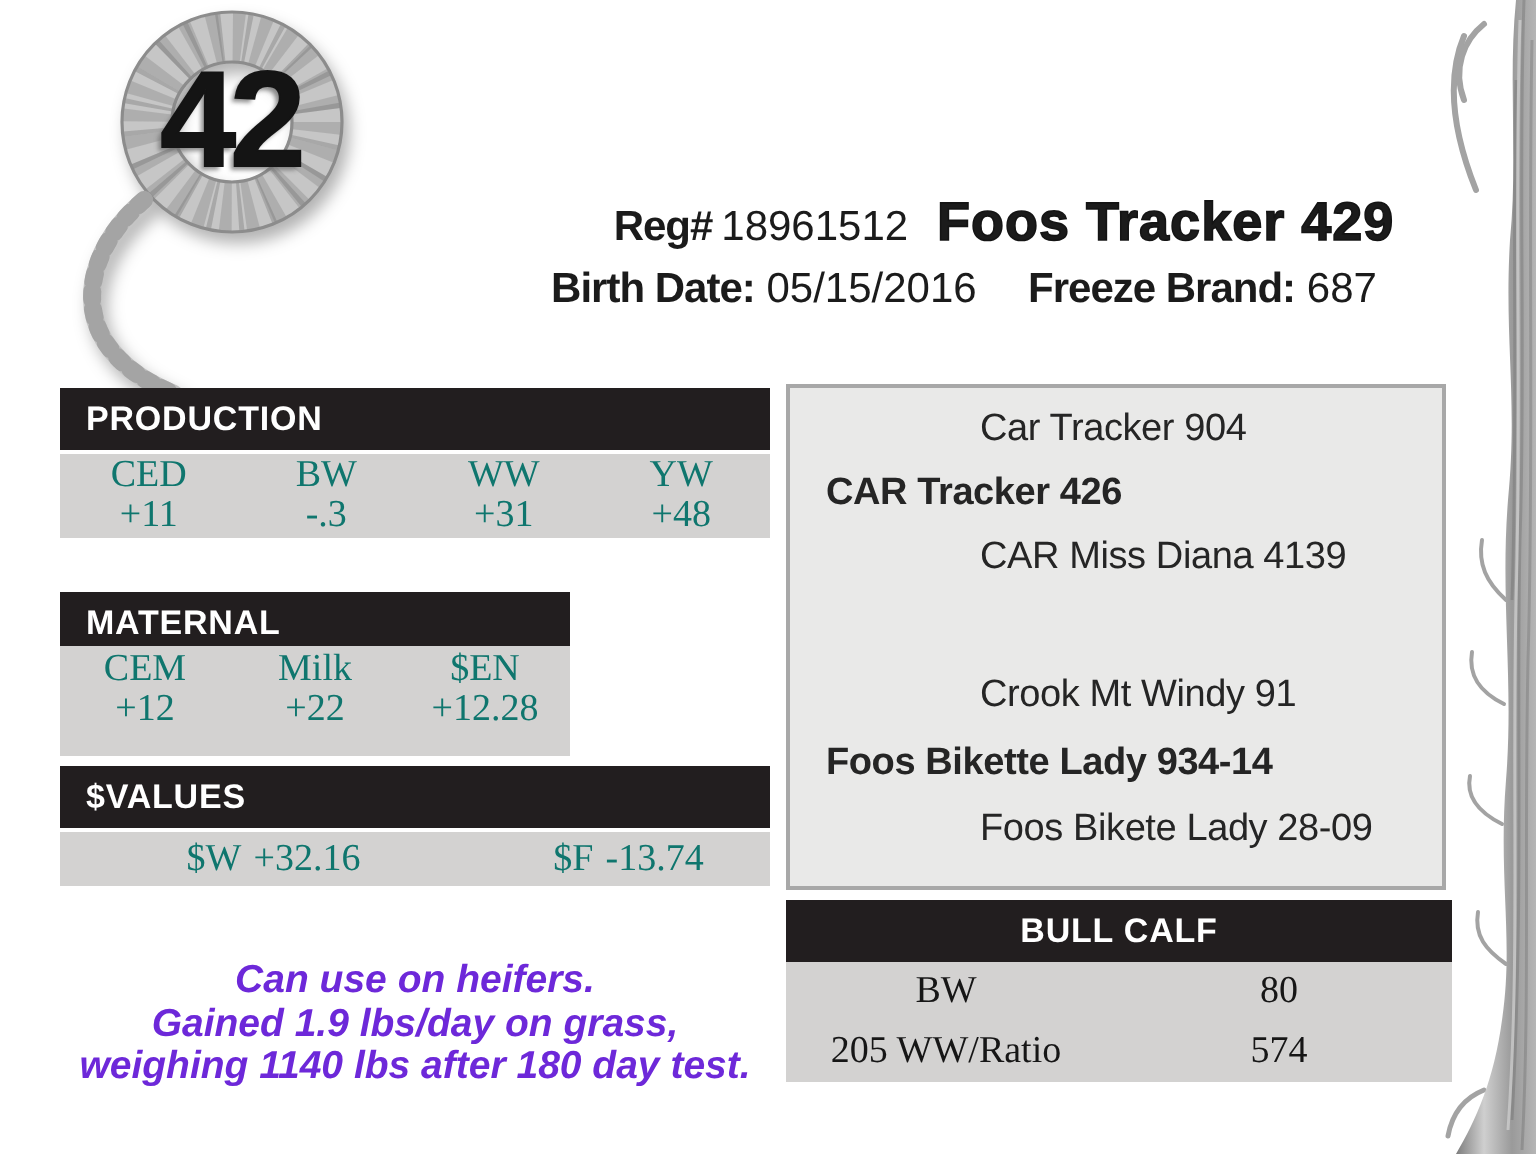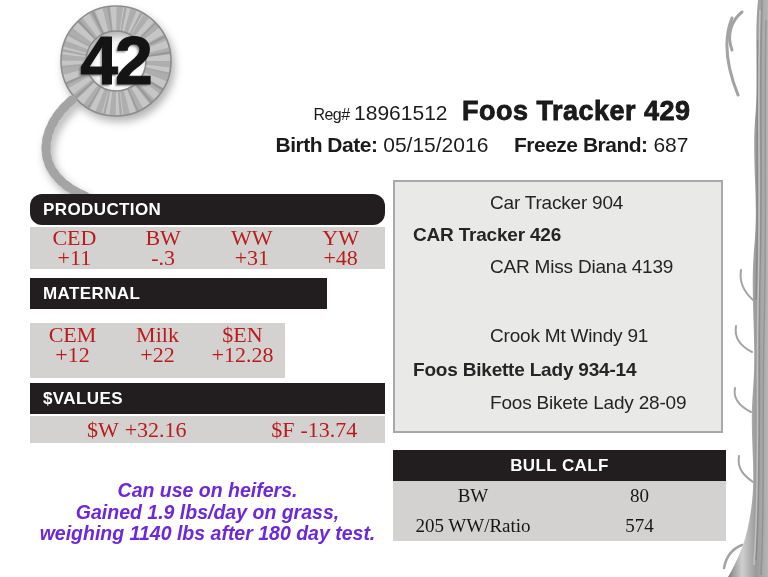--- a/index.html
+++ b/index.html
@@ -17,56 +17,56 @@
   
   #rope-svg{position:absolute;left:8px;top:0;filter:drop-shadow(3px 5px 4px rgba(0,0,0,.30));}
   #lot-number{position:absolute;left:64px;top:31px;width:102px;height:58px;
       font-size:68px;font-weight:900;letter-spacing:-3px;text-align:center;line-height:58px;
       color:#141414;-webkit-text-stroke:1px #141414;
       text-shadow:-2px 2px 2px rgba(110,110,110,.75);}
 
   
   #header{position:absolute;left:236px;top:96px;width:492px;text-align:center;}
   #header .line1{white-space:nowrap;}
-  .reg-label{font-size:16px;font-weight:normal;letter-spacing:-0.5px;margin-left:40px;}
+  .reg-label{font-size:21px;font-weight:bold;letter-spacing:-0.5px;margin-left:40px;}
   .reg-number{font-size:21px;font-weight:normal;margin-right:10px;}
   .animal-name{font-size:27px;font-weight:900;letter-spacing:0.5px;-webkit-text-stroke:0.8px #141414;}
   #header .line2{margin-top:6px;white-space:nowrap;font-size:21px;}
   .hd-bold{font-weight:bold;letter-spacing:-0.5px;}
   .hd-val{font-weight:normal;}
   .hd-gap{display:inline-block;width:14px;}
 
   
   .bar{position:absolute;background:var(--bar-bg);height:31px;line-height:31px;
        color:#ffffff;font-weight:bold;font-size:17px;letter-spacing:0.4px;}
   .bar.left-title{padding-left:13px;}
-  #production-bar{left:30px;top:194px;width:355px;border-radius:12px;}
-  #maternal-bar{left:30px;top:278px;width:297px;}
+  #production-bar{left:30px;top:194px;width:355px;}
+  #maternal-bar{left:30px;top:296px;width:255px;}
   #values-bar{left:30px;top:383px;width:355px;}
   #bullcalf-bar{left:393px;top:450px;width:333px;text-align:center;}
 
   
   .gray-table{position:absolute;background:var(--table-bg);
-       font-family:"Liberation Serif",serif;font-size:22px;color:#b91c1c;}
+       font-family:"Liberation Serif",serif;font-size:19px;color:#0f766e;}
   #production-table{left:30px;top:227px;width:355px;height:42px;
        display:grid;grid-template-columns:repeat(4,1fr);padding-top:1px;}
   #maternal-table{left:30px;top:323px;width:255px;height:55px;
        display:grid;grid-template-columns:repeat(3,1fr);padding-top:2px;}
   .epd-cell{text-align:center;line-height:20px;}
   #values-table{left:30px;top:416px;width:355px;height:27px;
        display:grid;grid-template-columns:repeat(2,1fr);}
   .val-cell{text-align:center;line-height:27px;white-space:nowrap;padding-left:36px;}
   .val-cell .vlabel{margin-right:6px;}
 
   
   #notes{position:absolute;left:20px;top:480px;width:375px;text-align:center;
        font-size:19.5px;font-weight:bold;font-style:italic;line-height:21.5px;color:#6d28d9;}
 
   
-  #pedigree-box{position:absolute;left:393px;top:180px;width:330px;height:253px;
+  #pedigree-box{position:absolute;left:393px;top:192px;width:330px;height:253px;
        background:var(--ped-bg);border:2px solid var(--ped-border);}
   .ped-line{position:absolute;white-space:nowrap;font-size:19px;letter-spacing:-0.2px;color:#252525;}
   .ped-line.bold{font-weight:bold;}
   #ped-sire-grandsire{left:95px;top:10px;}
   #ped-sire{left:18px;top:42px;}
   #ped-sire-granddam{left:95px;top:74px;}
   #ped-dam-grandsire{left:95px;top:143px;}
   #ped-dam{left:18px;top:177px;}
   #ped-dam-granddam{left:95px;top:210px;}
 

